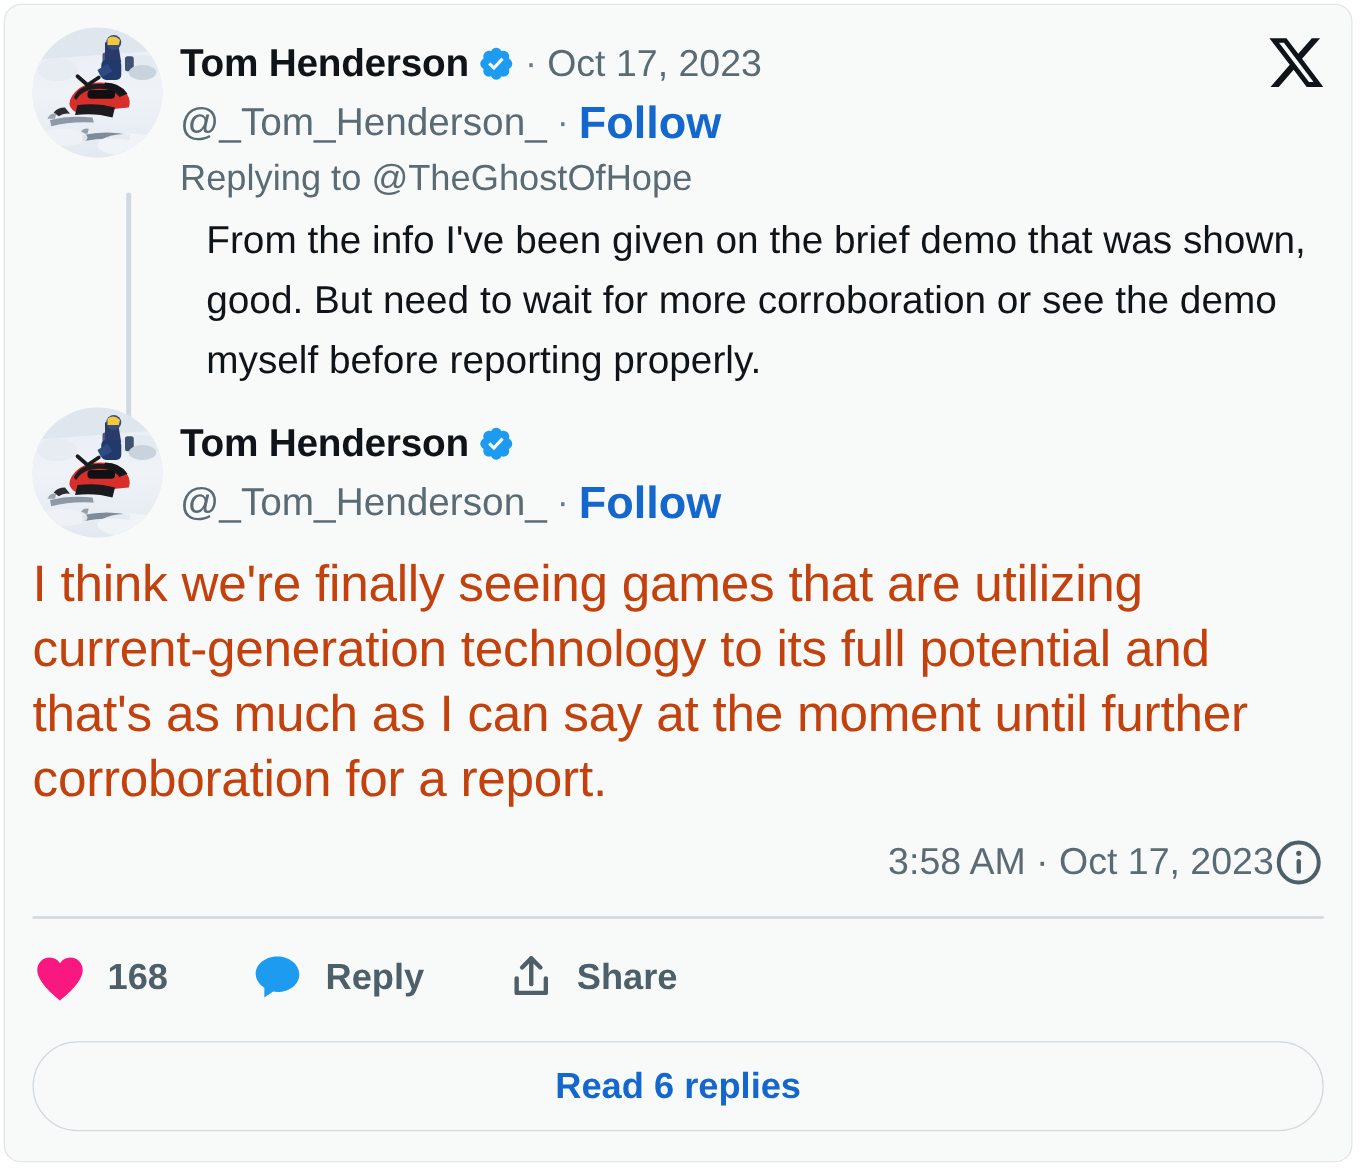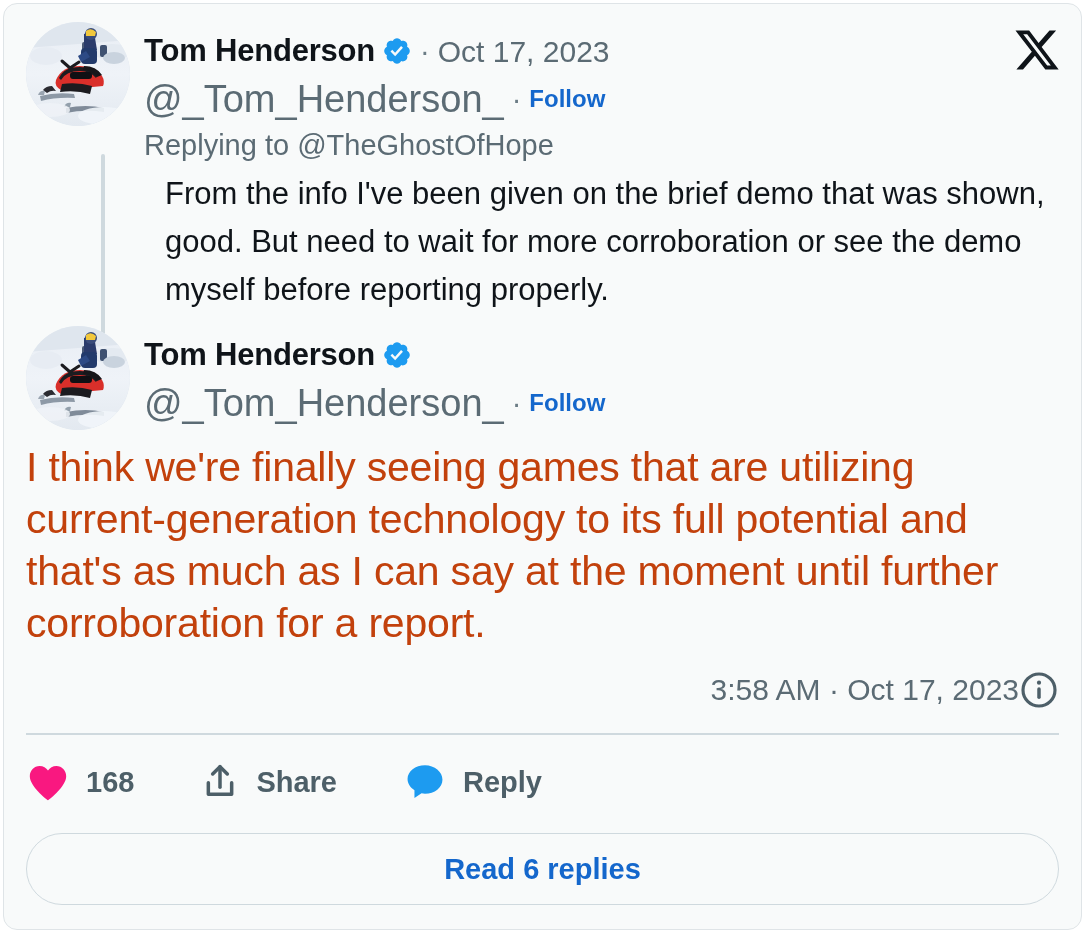--- a/index.html
+++ b/index.html
@@ -94,25 +94,25 @@
   }
 
   .handle-row {
     display: flex;
     align-items: center;
     white-space: nowrap;
     margin-top: 9px;
     line-height: 1.12;
   }
   .handle {
-    font-size: 38px;
+    font-size: 31px;
     color: #5b6b74;
   }
   .follow-link {
-    font-size: 24px;
+    font-size: 36px;
     font-weight: bold;
     color: #1467cc;
     text-decoration: none;
     cursor: pointer;
   }
 
   .replying-to {
     font-size: 29px;
     color: #5b6b74;
     margin-top: 9px;
@@ -389,34 +389,34 @@
     <div class="actions">
 
       <a class="action">
         <svg class="glyph" width="44" height="40" viewBox="0 0 24 22">
           <path fill="#f91880" d="M12 21.1C10.9 20.2 2 13.4 2 7.8 2 4.6 4.4 2.2 7.4 2.2c2 0 3.6 1 4.6 2.5 1-1.5 2.6-2.5 4.6-2.5 3 0 5.4 2.4 5.4 5.6 0 5.6-8.9 12.4-10 13.3z"></path>
         </svg>
         <span class="label">168</span>
       </a>
 
       <a class="action">
+        <svg class="glyph" width="44" height="40" viewBox="0 0 24 22">
+          <path fill="#1d9bf0" d="M12 1.8c-5.3 0-9.6 3.4-9.6 7.6 0 2.5 1.5 4.7 3.8 6.1v4.3l3.9-2.6c.6.1 1.2.2 1.9.2 5.3 0 9.6-3.4 9.6-7.7S17.3 1.8 12 1.8z"></path>
+        </svg>
+        <span class="label">Reply</span>
+      </a>
+
+      <a class="action">
         <svg class="glyph" width="40" height="40" viewBox="0 0 24 24">
           <path d="M12 2.8 L12 15.2" stroke="#4d5f68" stroke-width="2.1" stroke-linecap="round" fill="none"></path>
           <path d="M7.6 7.2 L12 2.8 L16.4 7.2" stroke="#4d5f68" stroke-width="2.1" stroke-linecap="round" stroke-linejoin="round" fill="none"></path>
           <path d="M5 12.4 L5 19.4 L19 19.4 L19 12.4" stroke="#4d5f68" stroke-width="2.1" stroke-linecap="round" stroke-linejoin="round" fill="none"></path>
         </svg>
         <span class="label">Share</span>
       </a>
-
-      <a class="action">
-        <svg class="glyph" width="44" height="40" viewBox="0 0 24 22">
-          <path fill="#1d9bf0" d="M12 1.8c-5.3 0-9.6 3.4-9.6 7.6 0 2.5 1.5 4.7 3.8 6.1v4.3l3.9-2.6c.6.1 1.2.2 1.9.2 5.3 0 9.6-3.4 9.6-7.7S17.3 1.8 12 1.8z"></path>
-        </svg>
-        <span class="label">Reply</span>
-      </a>
     </div>
 
     <a class="read-replies">
       <span>Read 6 replies</span>
     </a>
   </div>
 
 </div>
 
 </body></html>

